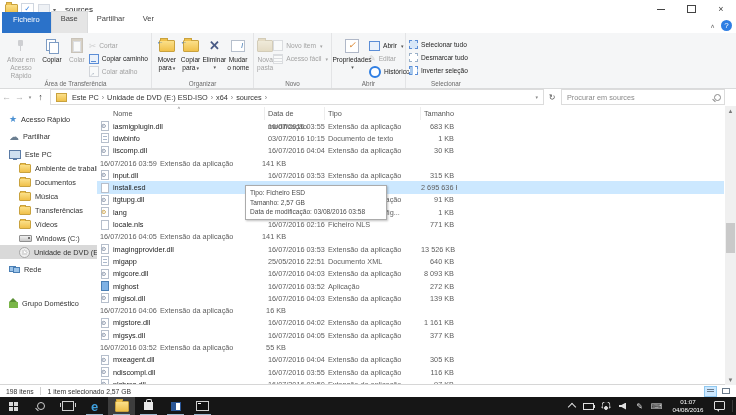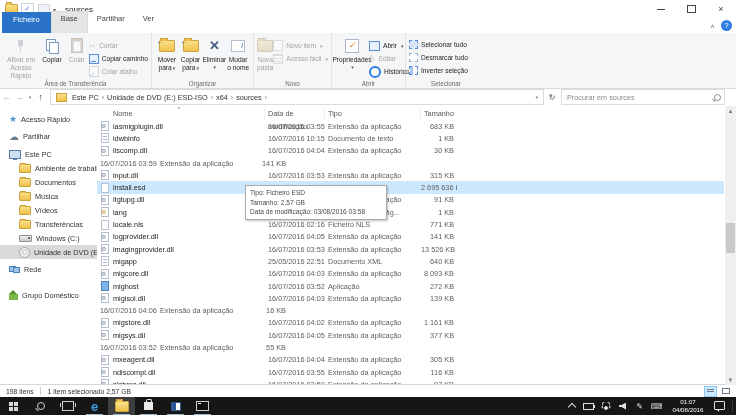--- a/index.html
+++ b/index.html
@@ -432,44 +432,44 @@
     </div>
 
 
     <div class="snode child">
       <span class="sicon" data-icon="folder"></span>
       <span>Música</span>
     </div>
 
     <div class="snode child">
       <span class="sicon" data-icon="folder"></span>
-      <span>Vídeos</span>
+      <span>Transferências</span>
     </div>
 
     <div class="snode child">
       <span class="sicon" data-icon="folder"></span>
-      <span>Transferências</span>
+      <span>Vídeos</span>
     </div>
 
     <div class="snode child">
       <span class="sicon" data-icon="drive"></span>
       <span>Windows (C:)</span>
     </div>
 
     <div class="snode selected child">
       <span class="sicon" data-icon="dvd"></span>
       <span>Unidade de DVD (E:) ESD-ISO</span>
     </div>
 
     <div class="snode" style="margin-top: 3px;">
       <span class="sicon" data-icon="network"></span>
       <span>Rede</span>
     </div>
 
-    <div class="snode" style="margin-top: 12px;">
+    <div class="snode" style="margin-top: 20px;">
       <span class="sicon" data-icon="home"></span>
       <span>Grupo Doméstico</span>
     </div>
   </div>
 
 <div class="filepane">
   <div class="fheaders">
     <span class="sortmark">∧</span>
     <span class="hcell h-name">Nome</span>
     <span class="hcell h-date">Data de modificação</span>
@@ -486,21 +486,21 @@
         <span class="cell c-date">16/07/2016 03:55</span>
         <span class="cell c-type">Extensão da aplicação</span>
         <span class="cell c-size">683 KB</span>
       </div>
 
       <div class="frow">
         <span class="cell c-name">
           <span class="ficon" data-icon="text"></span>
           <span>idwbinfo</span>
         </span>
-        <span class="cell c-date">16/07/2016 10:15</span>
+        <span class="cell c-date">03/07/2016 10:15</span>
         <span class="cell c-type">Documento de texto</span>
         <span class="cell c-size">1 KB</span>
       </div>
 
       <div class="frow">
         <span class="cell c-name">
           <span class="ficon" data-icon="dll"></span>
           <span>iiscomp.dll</span>
         </span>
         <span class="cell c-date">16/07/2016 04:04</span>
@@ -558,24 +558,20 @@
         <span class="cell c-name">
           <span class="ficon" data-icon="file"></span>
           <span>locale.nls</span>
         </span>
         <span class="cell c-date">16/07/2016 02:16</span>
         <span class="cell c-type">Ficheiro NLS</span>
         <span class="cell c-size">771 KB</span>
       </div>
 
       <div class="frow">
-        <span class="cell c-name">
-          <span class="ficon" data-icon="dll"></span>
-          <span>logprovider.dll</span>
-        </span>
         <span class="cell c-date">16/07/2016 04:05</span>
         <span class="cell c-type">Extensão da aplicação</span>
         <span class="cell c-size">141 KB</span>
       </div>
 
       <div class="frow">
         <span class="cell c-name">
           <span class="ficon" data-icon="dll"></span>
           <span>imagingprovider.dll</span>
         </span>

